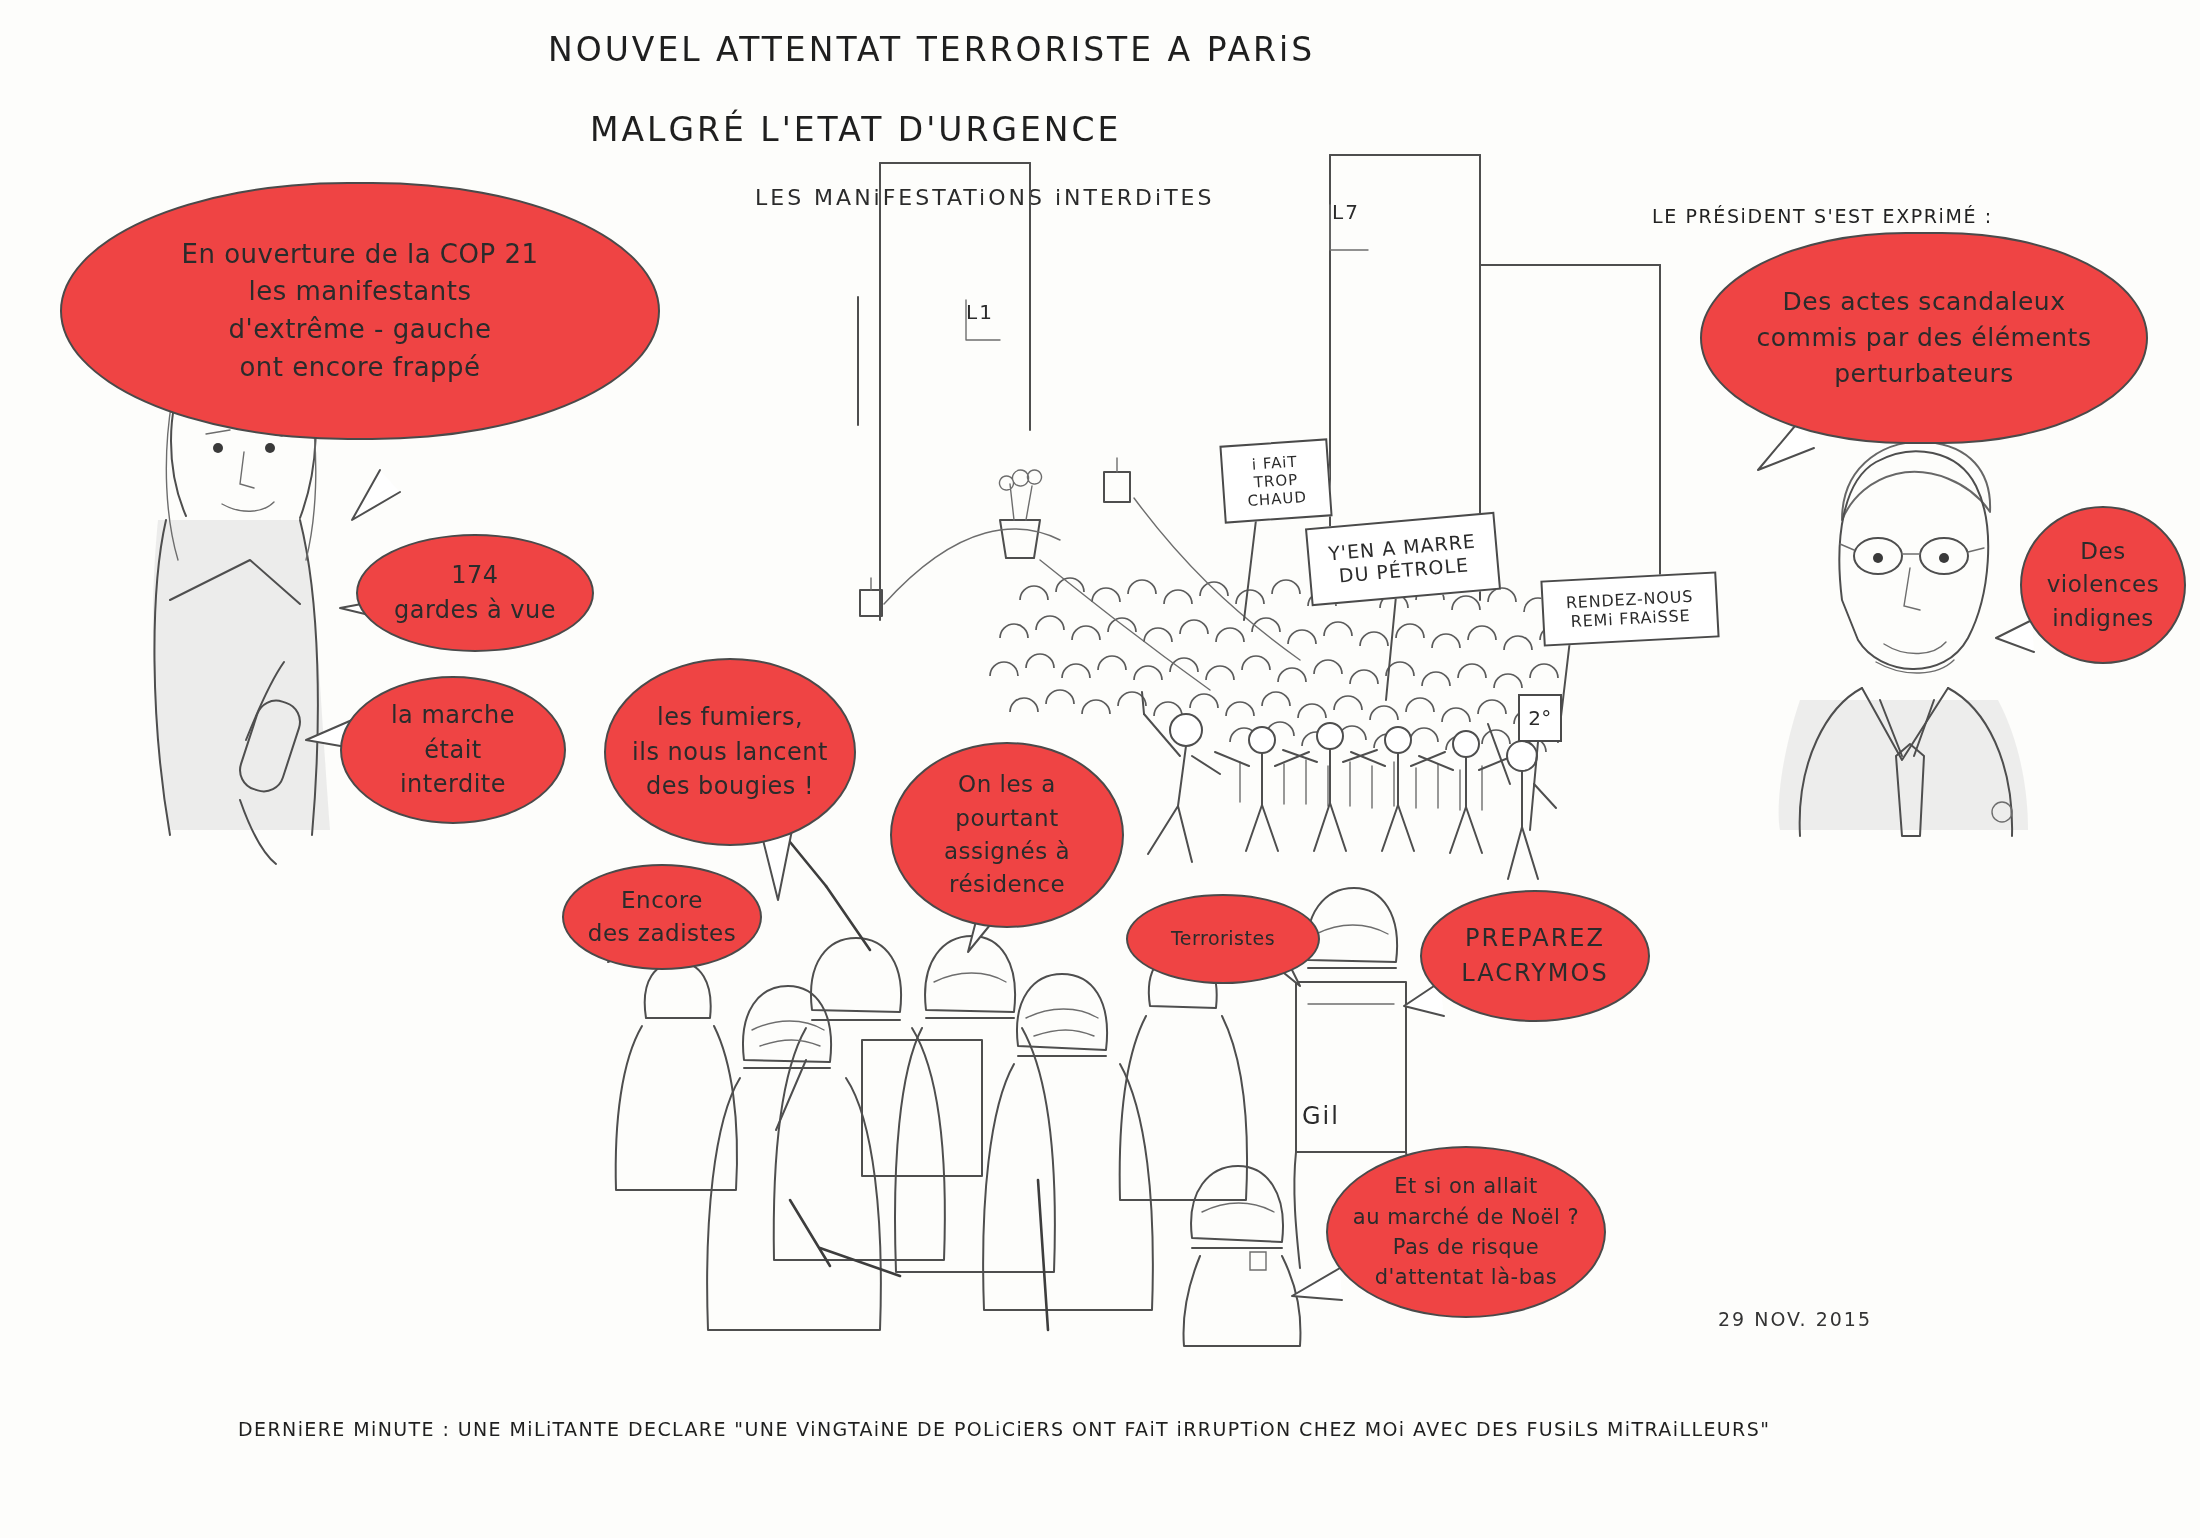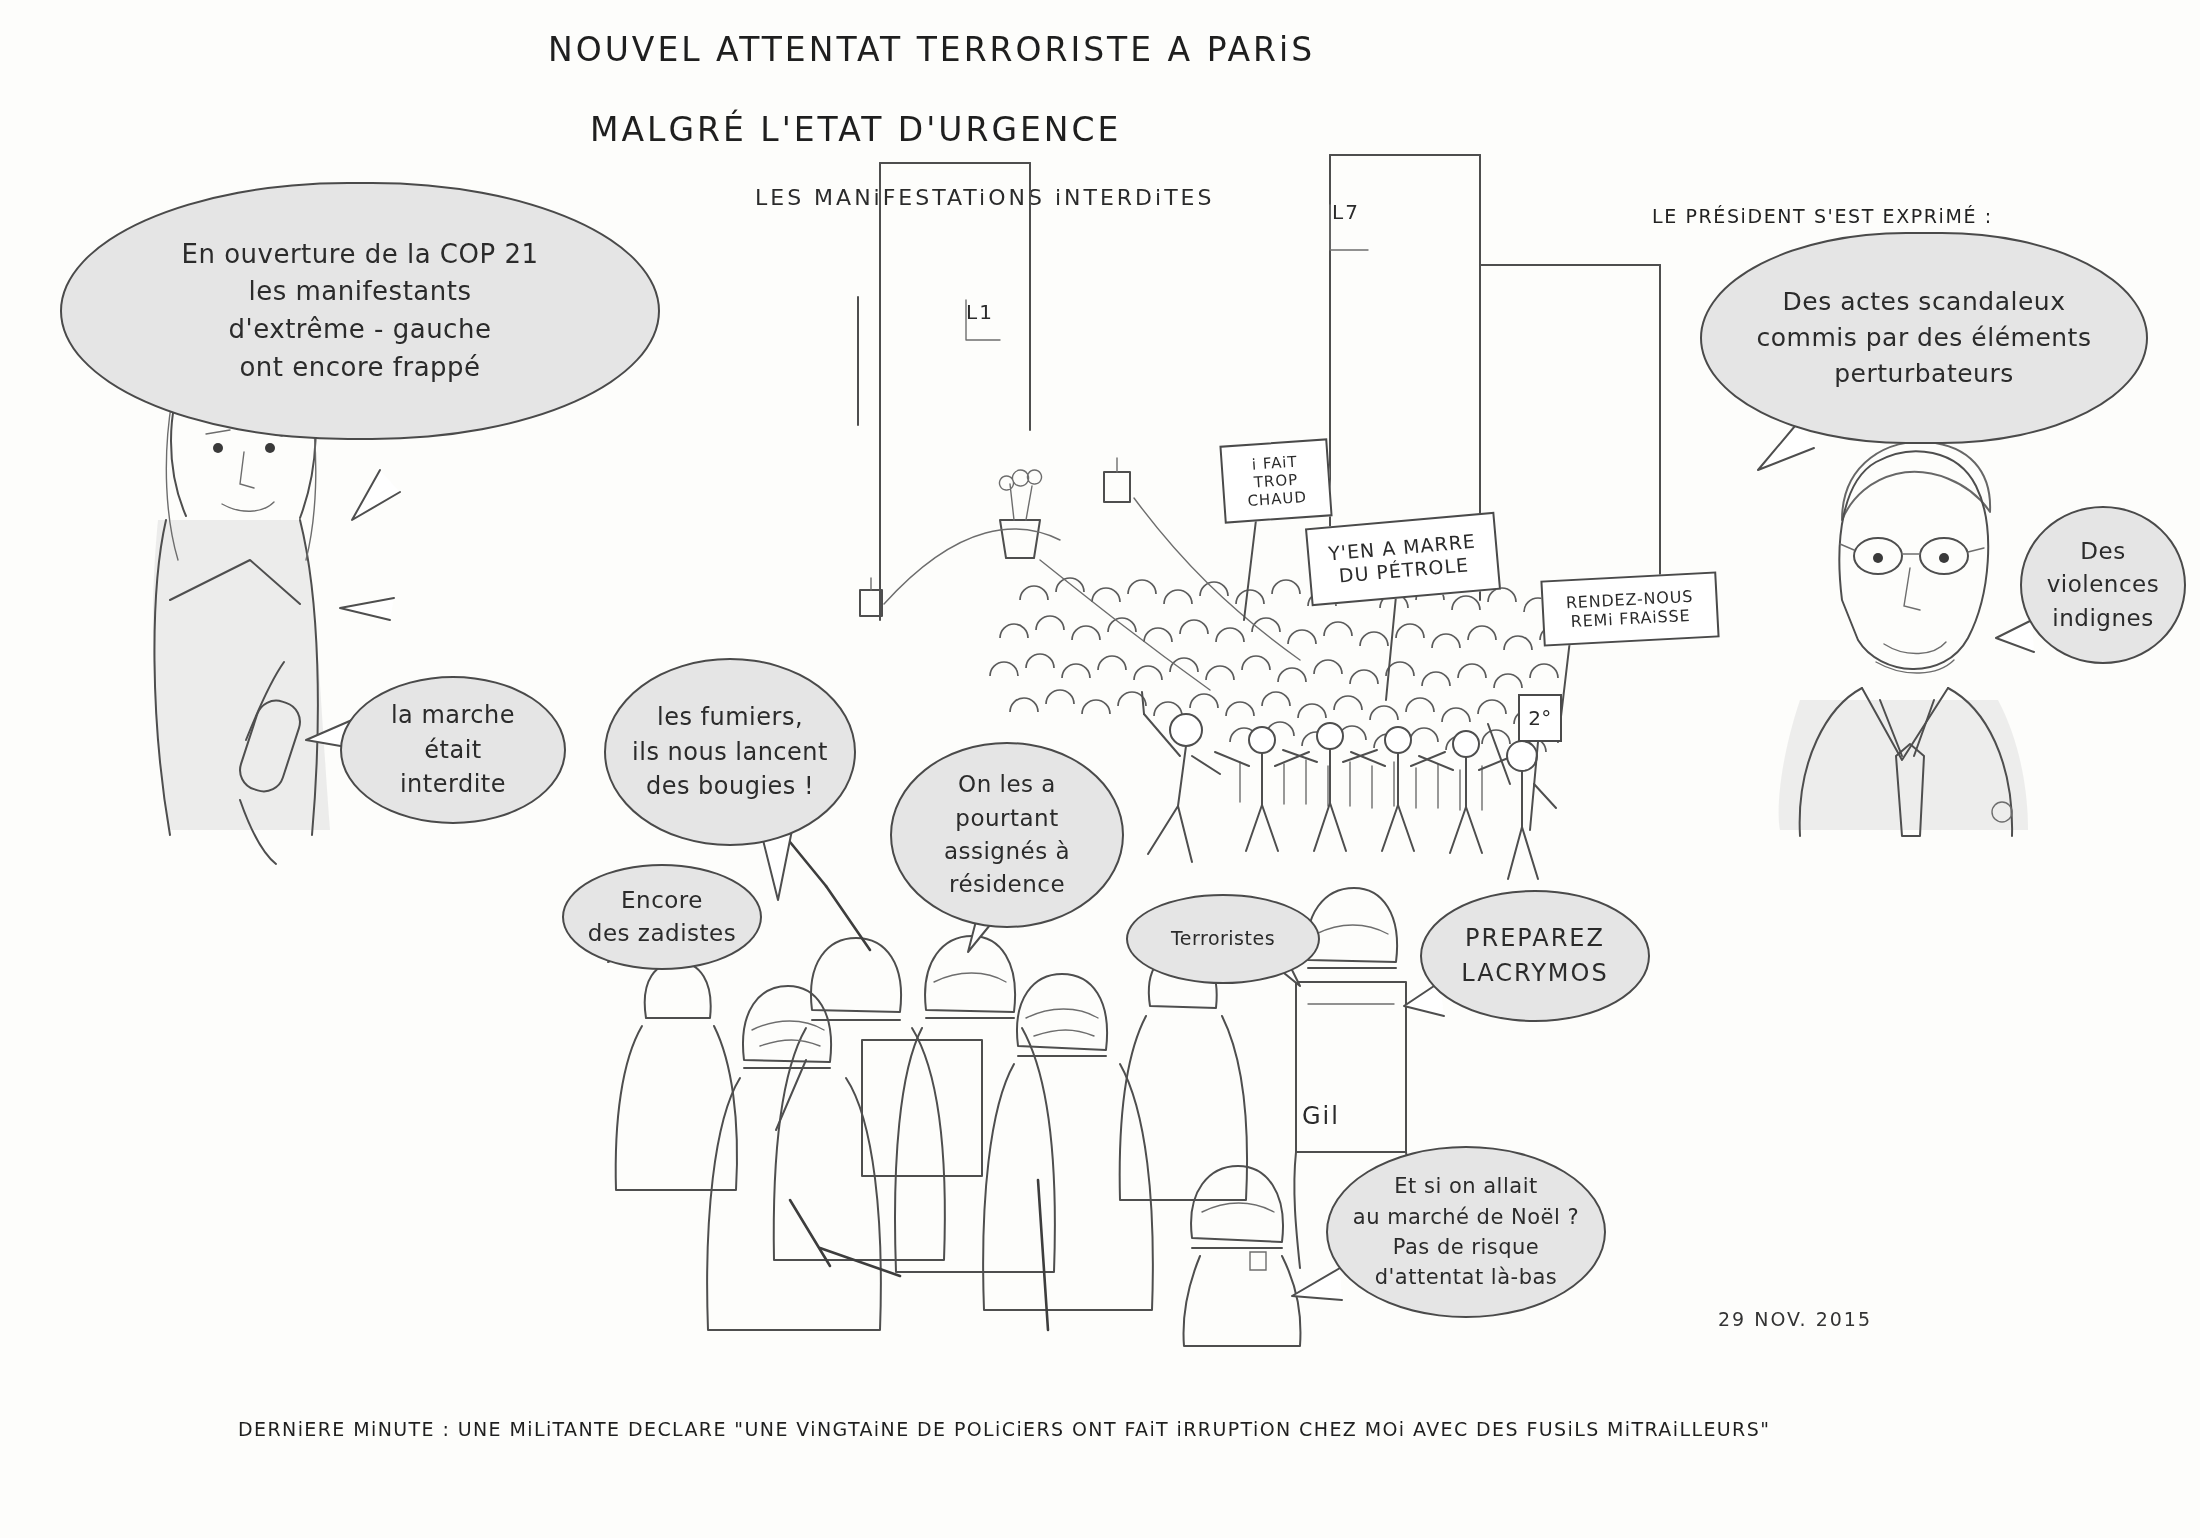--- a/index.html
+++ b/index.html
@@ -10,21 +10,21 @@
 
   
   .hand{font-family:"DejaVu Sans",sans-serif;letter-spacing:.5px;}
   .title{position:absolute;font-size:33px;letter-spacing:3px;color:#1f1f1f;white-space:nowrap;}
   .subtitle{position:absolute;font-size:22px;letter-spacing:3px;color:#2b2b2b;white-space:nowrap;}
   .caption{position:absolute;font-size:19px;letter-spacing:1.6px;color:#222;white-space:nowrap;margin-top:40px;}
   .datestamp{position:absolute;font-size:19px;letter-spacing:2px;color:#333;}
 
   
   .bubble{position:absolute;border:2.2px solid #4a4a4a;border-radius:50%/50%;
-          background:#e5e5e5;display:flex;align-items:center;justify-content:center;
+          background:#ef4444;display:flex;align-items:center;justify-content:center;
           text-align:center;box-sizing:border-box;padding:10px 14px;line-height:1.45;}
 
   
   .placard{position:absolute;border:2px solid #4a4a4a;background:#fff;
            display:flex;align-items:center;justify-content:center;text-align:center;
            box-sizing:border-box;line-height:1.2;padding:4px 6px;}
 
   
   svg.ink{position:absolute;left:0;top:0;width:2200px;height:1538px;pointer-events:none;}
   svg.ink *{vector-effect:non-scaling-stroke;}
@@ -336,20 +336,22 @@
 
   <div class="hand" style="position:absolute;left:966px;top:300px;font-size:20px;letter-spacing:2px;">L1</div>
   <div class="hand" style="position:absolute;left:1332px;top:200px;font-size:20px;letter-spacing:2px;">L7</div>
   <div class="hand" style="position:absolute;left:1302px;top:1102px;font-size:24px;letter-spacing:2px;">Gil</div>
 
   <div class="bubble hand" style="left:60px;top:182px;width:600px;height:258px;font-size:26px;white-space:pre-line;border-radius:48%/50%;">En ouverture de la COP 21
 les manifestants
 d'extrême - gauche
 ont encore frappé</div>
 
+  <div class="bubble hand" style="left:356px;top:534px;width:238px;height:118px;font-size:24px;white-space:pre-line;">174
+gardes à vue</div>
 
   <div class="bubble hand" style="left:340px;top:676px;width:226px;height:148px;font-size:24px;white-space:pre-line;">la marche
 était
 interdite</div>
 
   <div class="bubble hand" style="left:604px;top:658px;width:252px;height:188px;font-size:24px;white-space:pre-line;">les fumiers,
 ils nous lancent
 des bougies !</div>
 
   <div class="bubble hand" style="left:562px;top:864px;width:200px;height:106px;font-size:23px;white-space:pre-line;">Encore

